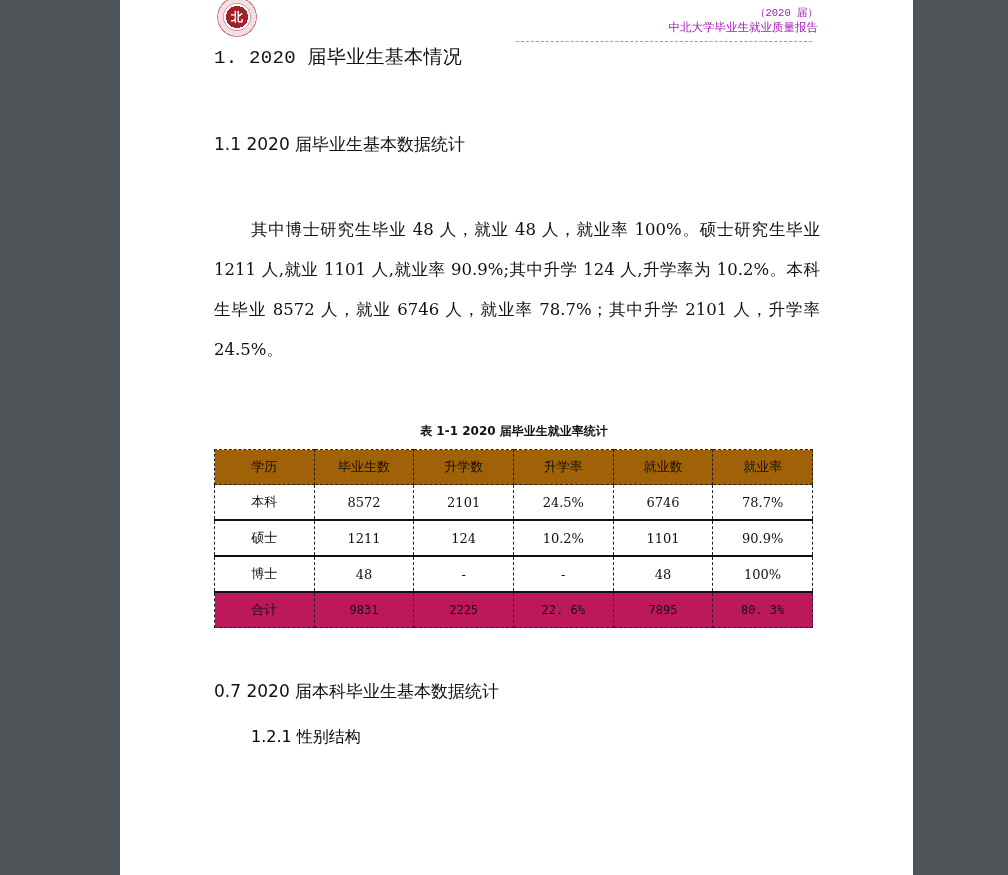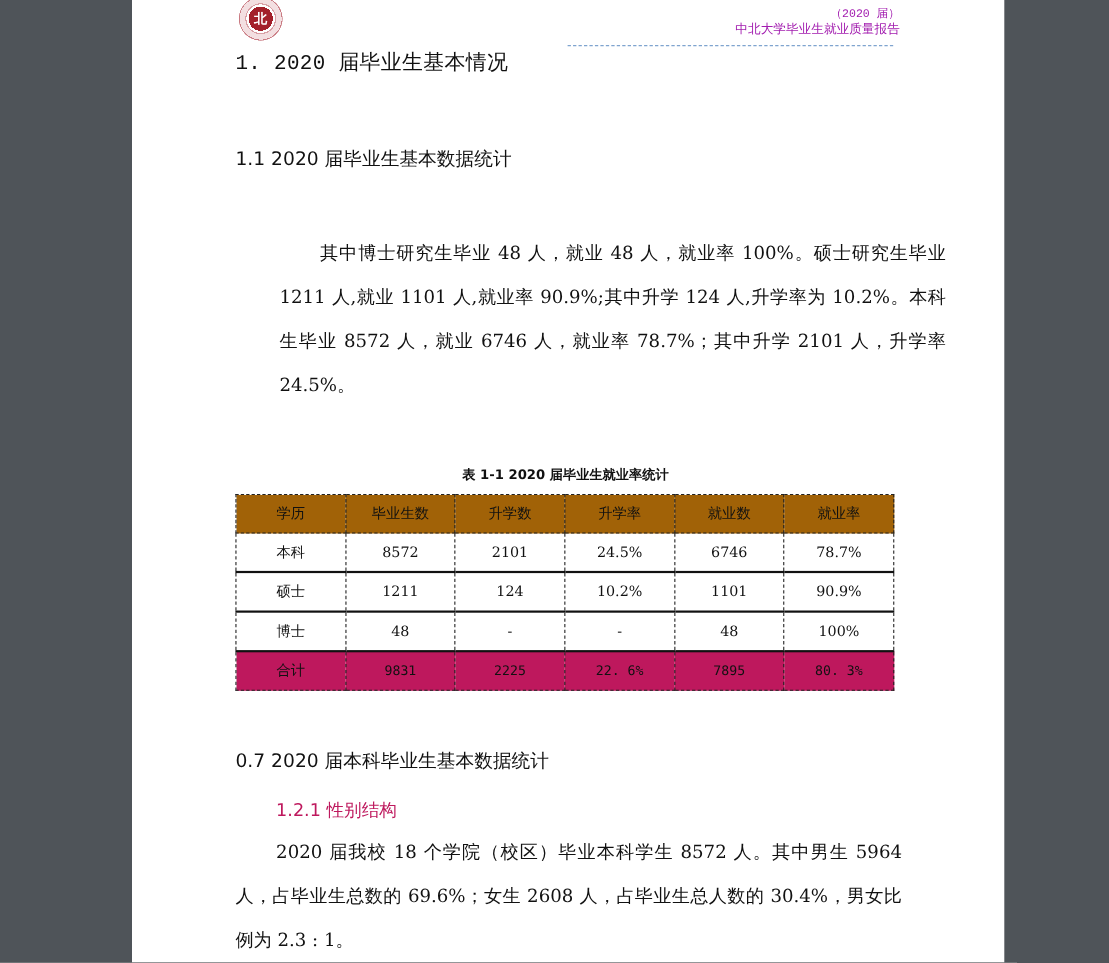--- a/index.html
+++ b/index.html
@@ -82,21 +82,21 @@
       left: 94px;
       font-family: "DejaVu Sans", sans-serif;
       font-size: 17px;
       color: #111;
     }
     .h3 {
       position: absolute;
       left: 131px;
       font-family: "DejaVu Sans", sans-serif;
       font-size: 16px;
-      color: #be185d;
+      color: #000000;
     }
     .para {
       position: absolute;
       left: 94px;
       width: 606px;
       font-family: "DejaVu Serif", "Liberation Serif", serif;
       font-size: 16.5px;
       line-height: 40px;
       color: #111;
       text-align: justify;
@@ -170,21 +170,21 @@
     <div class="header-right">
       <div class="header-year">（2020 届）</div>
       <div class="header-title">中北大学毕业生就业质量报告</div>
     </div>
     <div class="header-rule"></div>
 
     <div class="h1">1.  2020 届毕业生基本情况</div>
 
     <div class="h2" style="top:133px;">1.1  2020 届毕业生基本数据统计</div>
 
-    <p class="para indent" style="top:210px;margin-left:40px;">其中博士研究生毕业 48 人，就业 48 人，就业率 100%。硕士研究生毕业 1211 人,就业 1101 人,就业率 90.9%;其中升学 124 人,升学率为 10.2%。本科生毕业 8572 人，就业 6746 人，就业率 78.7%；其中升学 2101 人，升学率 24.5%。</p>
+    <p class="para indent" style="top:210px;">其中博士研究生毕业 48 人，就业 48 人，就业率 100%。硕士研究生毕业 1211 人,就业 1101 人,就业率 90.9%;其中升学 124 人,升学率为 10.2%。本科生毕业 8572 人，就业 6746 人，就业率 78.7%；其中升学 2101 人，升学率 24.5%。</p>
 
     <div class="caption">表 1-1 2020 届毕业生就业率统计</div>
 
     <table class="stats">
       <thead>
         <tr>
           <th>学历</th>
           <th>毕业生数</th>
           <th>升学数</th>
           <th>升学率</th>
@@ -225,16 +225,15 @@
           <td>7895</td>
           <td>80. 3%</td>
         </tr>
       </tbody>
     </table>
 
     <div class="h2" style="top:680px;">0.7  2020 届本科毕业生基本数据统计</div>
 
     <div class="h3" style="top:727px;">1.2.1  性别结构</div>
 
-    <p class="para indent" style="top:755px;">2020 届我校 18 个学院（校区）毕业本科学生 8572 人。其中男生 5964 人，占毕业生总数的 69.6%；女生 2608 人，占毕业生总人数的 30.4%，男女比例为 2.3 : 1。</p>
 
   </div>
 </div>
 
 </body></html>

